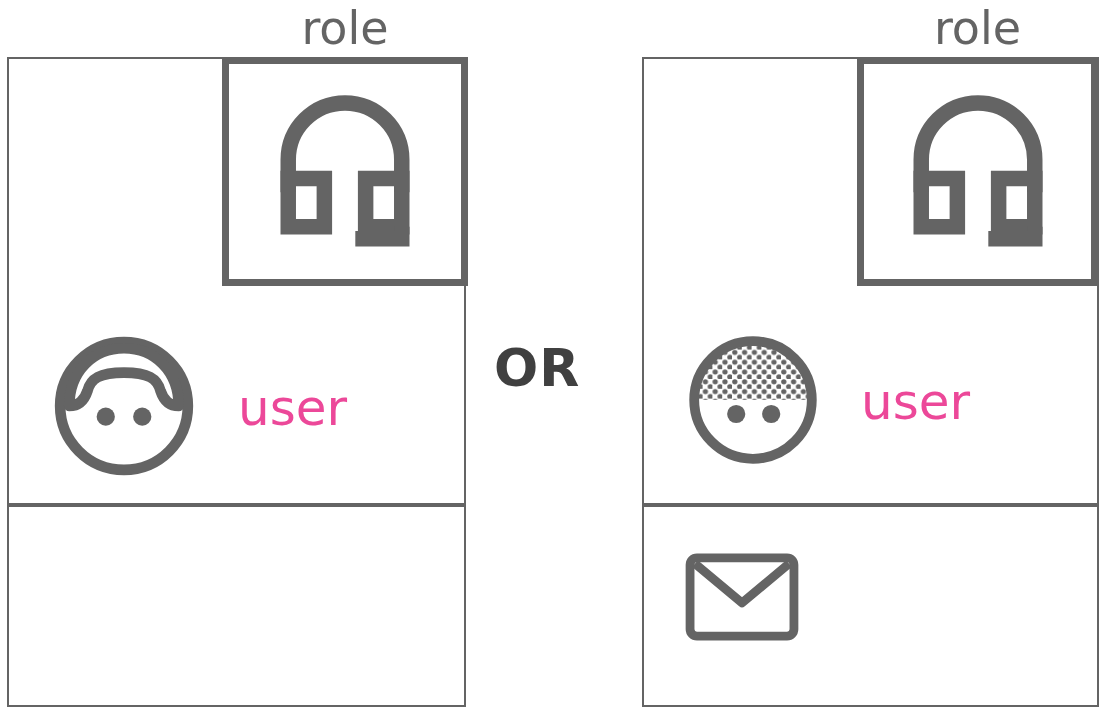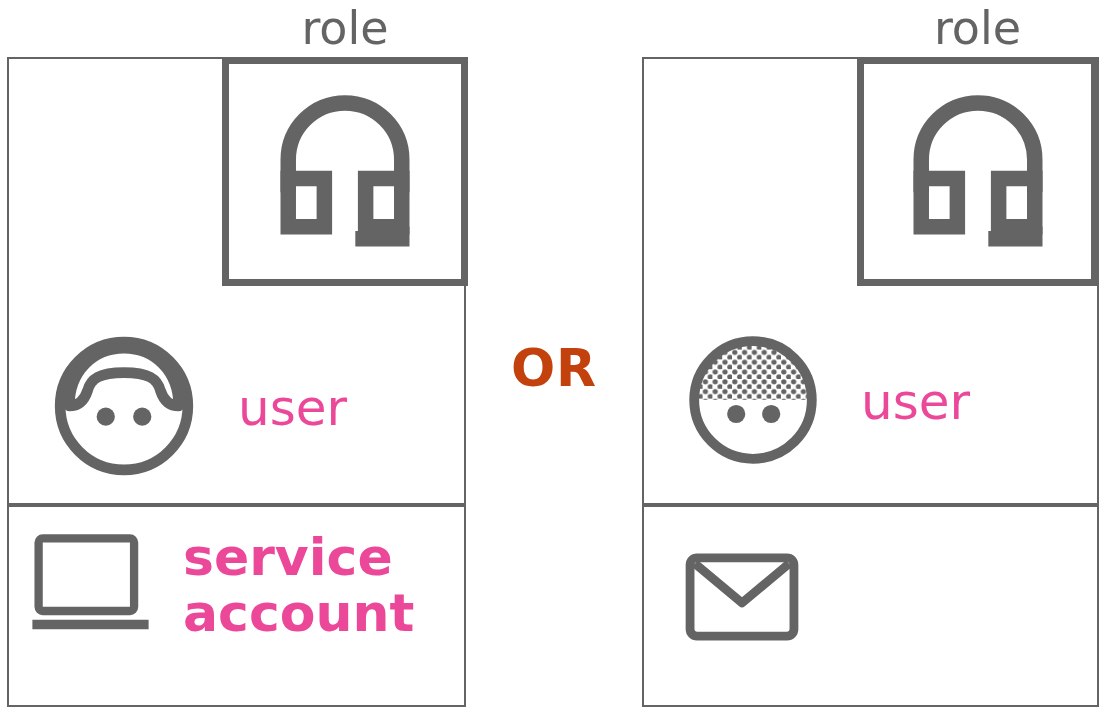--- a/index.html
+++ b/index.html
@@ -90,24 +90,23 @@
   #user-label-right { margin-left: 38px; }
   #acct-label-left  { margin-left: 30px; font-weight: 700; font-size: 52px; }
   #acct-label-right { margin-left: 34px; font-weight: 700; font-size: 52px; }
 
   
   #or-text {
     position: absolute;
     left: 494px;
     top: 338px;
     width: 120px;
-    text-align: center;
     font-size: 52px;
     font-weight: 700;
-    color: #c2410c;
+    color: #404040;
     letter-spacing: 1px;
   }
 </style>
 </head>
 <body>
 
 <div class="stage">
 
   <div class="panel" id="panel-left">
     <div class="row-divider" style="top:444px;"></div>
@@ -142,30 +141,20 @@
                  C72 32 66 28 50 28
                  C34 28 28 32 26 40
                  C24 46 20 50 14 50 Z" fill="none" stroke="#646464" stroke-width="7" stroke-linejoin="round"></path>
         <circle cx="38" cy="57" r="6" fill="#646464"></circle>
         <circle cx="62" cy="57" r="6" fill="#646464"></circle>
       </svg>
     </span>
     <span class="row-label" id="user-label-left">user</span>
   </div>
 
-  <div class="icon-row" id="acct-row-left">
-    <span class="row-icon">
-      <svg width="125" height="110" viewBox="0 0 120 106" aria-hidden="true">
-        <rect x="10" y="10" width="92" height="70" rx="4" fill="none" stroke="#646464" stroke-width="8"></rect>
-        <line x1="4" y1="93" x2="116" y2="93" stroke="#646464" stroke-width="9" stroke-linecap="butt"></line>
-      </svg>
-    </span>
-    <span class="row-label" id="acct-label-left">service
-account</span>
-  </div>
 
   <div id="or-text">OR</div>
 
   <div class="panel" id="panel-right">
     <div class="row-divider" style="top:444px;"></div>
   </div>
 
   <div class="role-label" id="role-label-right">role</div>
 
   <div class="role-box" id="role-box-right">

